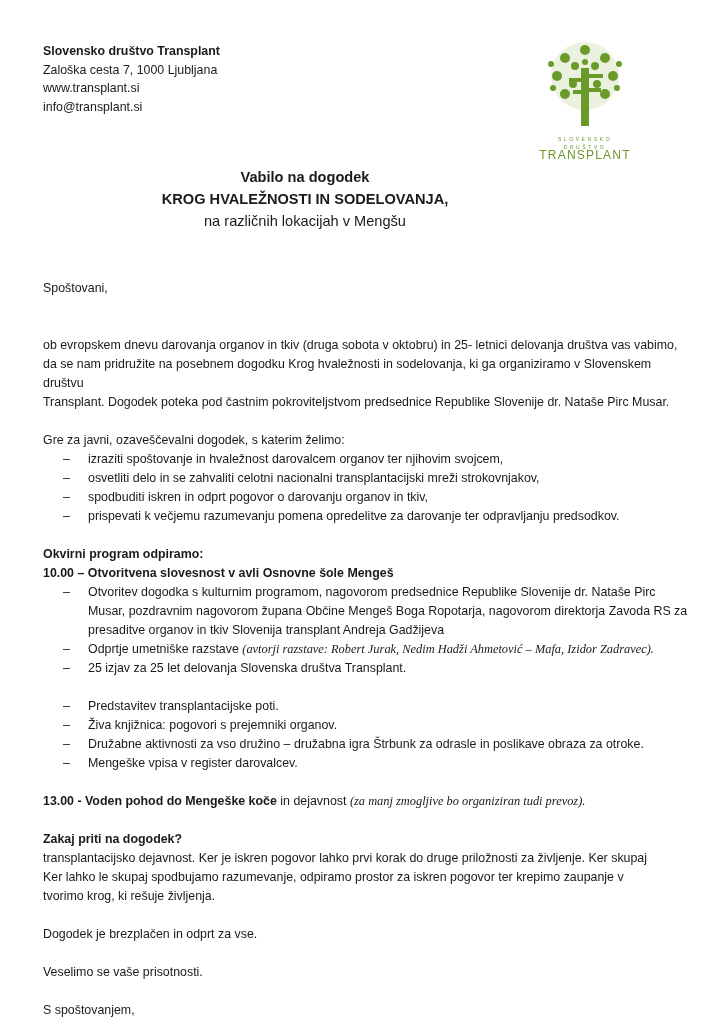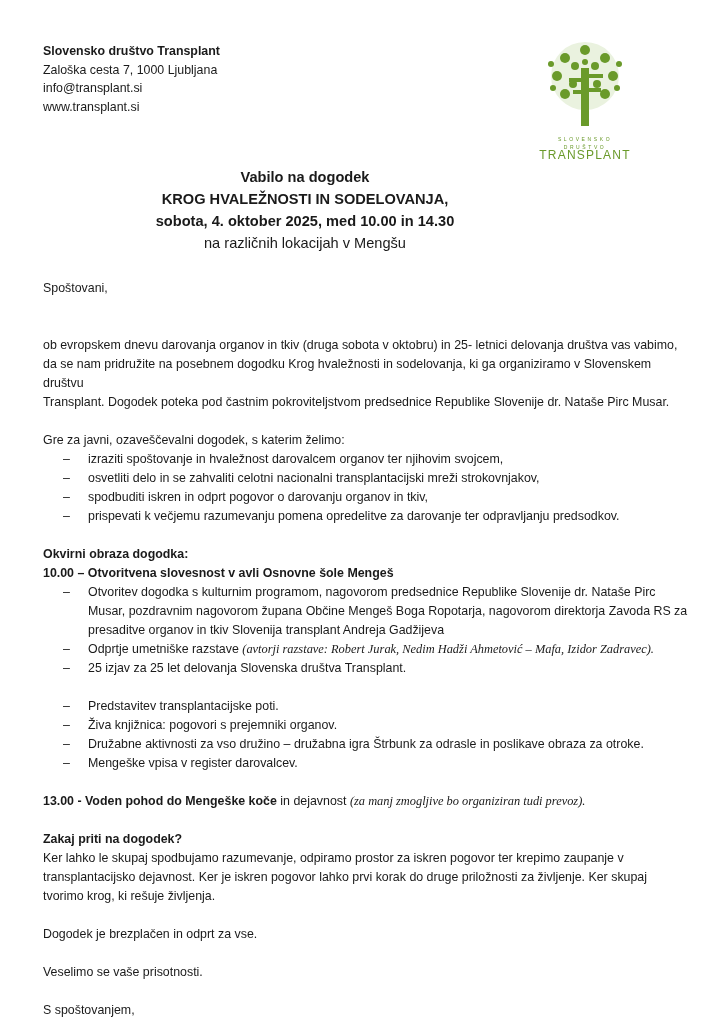--- a/index.html
+++ b/index.html
@@ -28,22 +28,22 @@
     .ital { font-style: italic; font-family: Liberation Serif, serif; }
   </style>
 </head>
 <body>
 
 <div class="page">
 
   <div class="sender">
     <div class="org">Slovensko društvo Transplant</div>
     <div>Zaloška cesta 7, 1000 Ljubljana</div>
+    <div>www.transplant.si</div>
     <div>info@transplant.si</div>
-    <div>www.transplant.si</div>
   </div>
 
   <div class="logo">
     <svg width="100" height="92" viewBox="0 0 100 92">
       <g fill="#6a9a2a">
         <circle cx="50" cy="38" r="34" fill="#eaf2df"></circle>
         <circle cx="30" cy="20" r="5"></circle>
         <circle cx="50" cy="12" r="5"></circle>
         <circle cx="70" cy="20" r="5"></circle>
         <circle cx="22" cy="38" r="5"></circle>
@@ -67,21 +67,20 @@
       </g>
     </svg>
     <div class="logo-text logo-sub1">SLOVENSKO</div>
     <div class="logo-text logo-sub2">DRUŠTVO</div>
     <div class="logo-text logo-main">TRANSPLANT</div>
   </div>
 
   <div class="title-block">
     <div class="b">Vabilo na dogodek</div>
     <div class="b">KROG HVALEŽNOSTI IN SODELOVANJA,</div>
-    <div class="b">sobota, 4. oktober 2025, med 10.00 in 14.30</div>
     <div>na različnih lokacijah v Mengšu</div>
   </div>
 
   <div class="body">
     <p>Spoštovani,</p>
     <div class="gap"></div>
     <div class="gap"></div>
 
     <div>
       <p>ob evropskem dnevu darovanja organov in tkiv  (druga sobota v oktobru)  in 25- letnici delovanja društva vas vabimo,</p>
@@ -92,43 +91,43 @@
 
     <p>Gre za javni, ozaveščevalni dogodek, s katerim želimo:</p>
     <ul class="dash">
       <li><span class="dash-mark">–</span><span>izraziti spoštovanje in hvaležnost darovalcem organov ter njihovim svojcem,</span></li>
       <li><span class="dash-mark">–</span><span>osvetliti delo in  se zahvaliti celotni nacionalni transplantacijski mreži strokovnjakov,</span></li>
       <li><span class="dash-mark">–</span><span>spodbuditi iskren in odprt pogovor o darovanju organov in tkiv,</span></li>
       <li><span class="dash-mark">–</span><span>prispevati k večjemu razumevanju pomena opredelitve za darovanje ter odpravljanju predsodkov.</span></li>
     </ul>
     <div class="gap"></div>
 
-    <p class="bold">Okvirni obraza dogodka:</p>
+    <p class="bold">Okvirni program odpiramo:</p>
     <p class="bold">10.00 – Otvoritvena slovesnost v avli Osnovne šole Mengeš</p>
     <ul class="dash">
       <li><span class="dash-mark">–</span><span>Otvoritev dogodka s kulturnim programom, nagovorom predsednice Republike Slovenije dr. Nataše Pirc Musar,  pozdravnim nagovorom župana Občine Mengeš Boga Ropotarja, nagovorom direktorja Zavoda RS za presaditve organov in tkiv Slovenija transplant Andreja Gadžijeva</span></li>
       <li><span class="dash-mark">–</span><span>Odprtje umetniške razstave </span><span class="ital">(avtorji razstave: Robert Jurak, Nedim Hadži Ahmetović – Mafa, Izidor Zadravec).</span></li>
       <li><span class="dash-mark">–</span><span>25 izjav za 25 let delovanja Slovenska društva Transplant.</span></li>
     </ul>
     <div class="gap"></div>
 
     <ul class="dash">
       <li><span class="dash-mark">–</span><span>Predstavitev transplantacijske poti.</span></li>
       <li><span class="dash-mark">–</span><span>Živa knjižnica: pogovori s prejemniki organov.</span></li>
       <li><span class="dash-mark">–</span><span>Družabne aktivnosti za vso družino – družabna igra Štrbunk za odrasle in poslikave obraza za otroke.</span></li>
       <li><span class="dash-mark">–</span><span>Mengeške vpisa v register darovalcev.</span></li>
     </ul>
     <div class="gap"></div>
 
     <p><span class="bold">13.00 - Voden pohod do Mengeške koče</span><span> in dejavnost </span><span class="ital">(za manj zmogljive bo organiziran tudi prevoz).</span></p>
     <div class="gap"></div>
 
     <p class="bold">Zakaj priti na dogodek?</p>
+    <p>transplantacijsko dejavnost. Ker je iskren pogovor lahko prvi korak do druge priložnosti za življenje. Ker skupaj</p>
     <p>Ker lahko le skupaj spodbujamo razumevanje, odpiramo prostor za iskren pogovor ter krepimo zaupanje v</p>
-    <p>transplantacijsko dejavnost. Ker je iskren pogovor lahko prvi korak do druge priložnosti za življenje. Ker skupaj</p>
     <p>tvorimo krog, ki rešuje življenja.</p>
     <div class="gap"></div>
 
     <p>Dogodek je brezplačen in odprt za vse.</p>
     <div class="gap"></div>
 
     <p>Veselimo se vaše prisotnosti.</p>
     <div class="gap"></div>
 
     <p>S spoštovanjem,</p>

